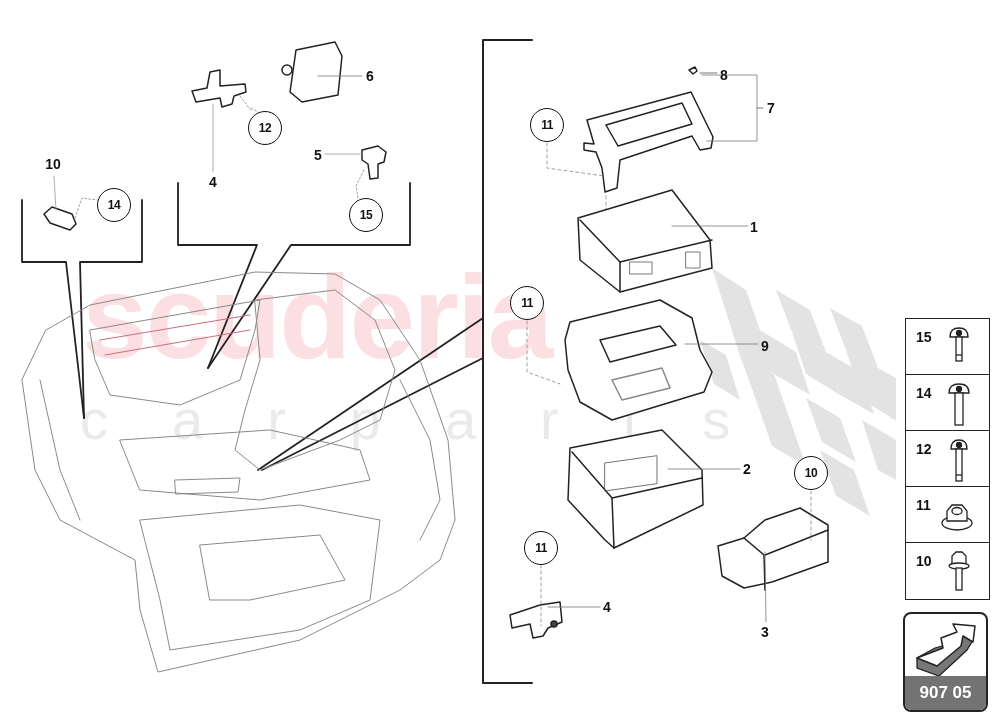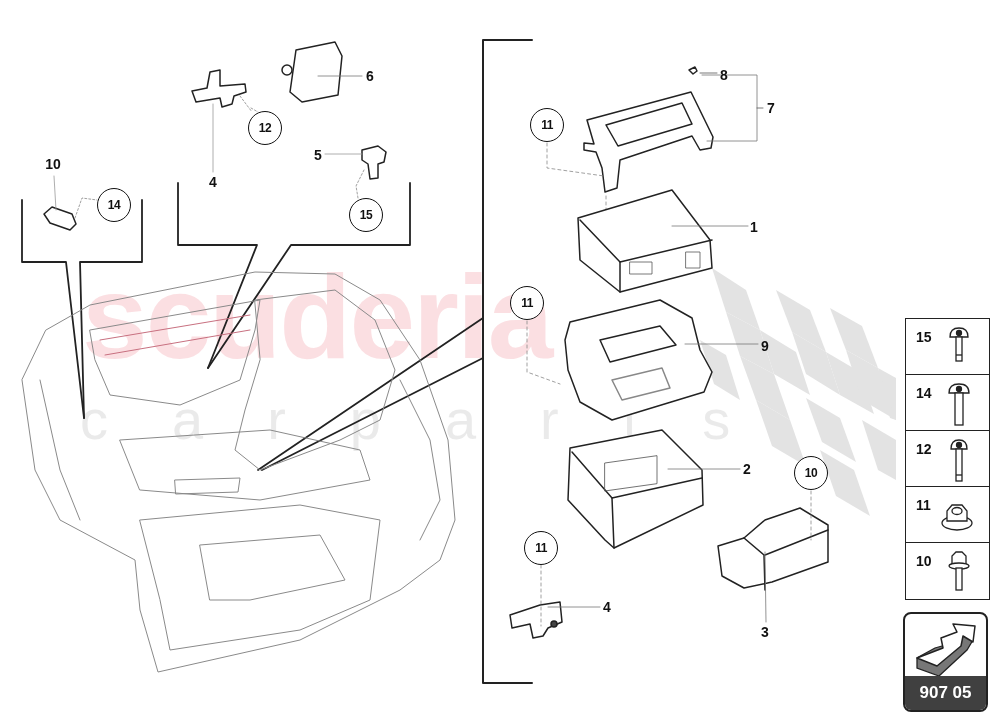--- a/index.html
+++ b/index.html
@@ -22,21 +22,21 @@
               pointer-events:none; }
   .legend { position:absolute; left:905px; top:318px; width:85px; border:1.5px solid #222;
             box-sizing:border-box; }
   .legend-row { position:relative; height:56px; border-bottom:1.5px solid #222; box-sizing:border-box; }
   .legend-row:last-child { border-bottom:none; }
   .legend-num { position:absolute; left:10px; top:10px; font-weight:bold; font-size:14px; }
   .legend-icon { position:absolute; left:38px; top:6px; }
   .nav { position:absolute; left:903px; top:612px; width:85px; height:100px; border:2px solid #222;
          border-radius:8px; box-sizing:border-box; overflow:hidden; background:#fff; }
   .nav-arrow { position:absolute; left:8px; top:6px; }
-  .nav-code { position:absolute; left:0; bottom:0; width:100%; height:34px; background:#404040; color:#fff;
+  .nav-code { position:absolute; left:0; bottom:0; width:100%; height:34px; background:#737373; color:#fff;
               font-weight:bold; font-size:17px; display:flex; align-items:center; justify-content:center; }
 </style>
 </head>
 <body>
 
 <div class="stage">
 
   <svg class="art" width="1000" height="727">
     <g fill="#e3e3e3">
       <polygon points="712,268 746,290 760,330 726,312"></polygon>

